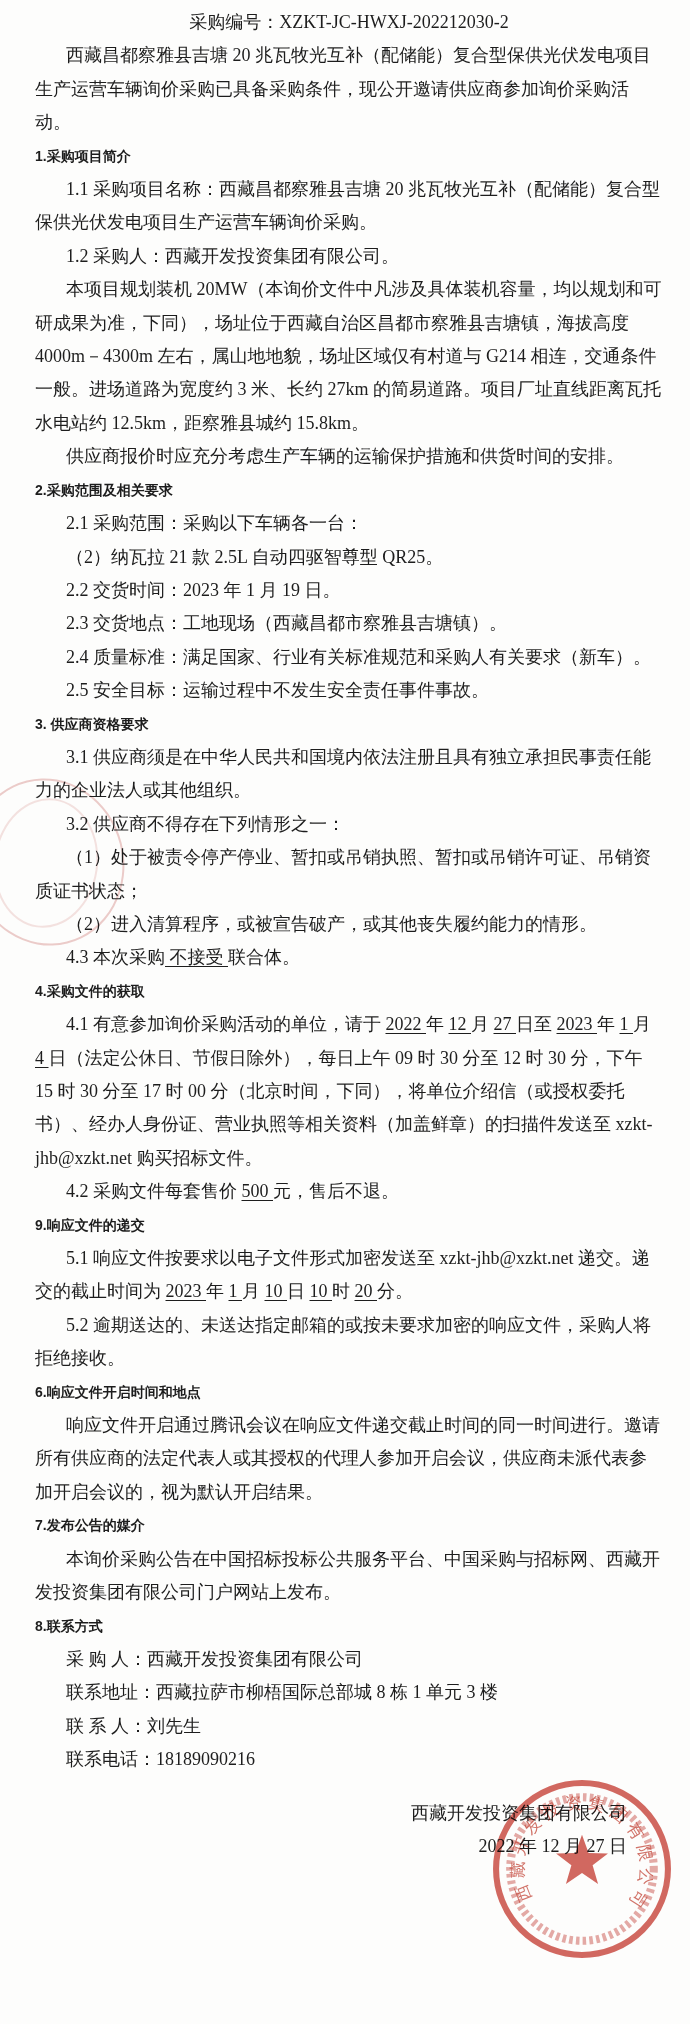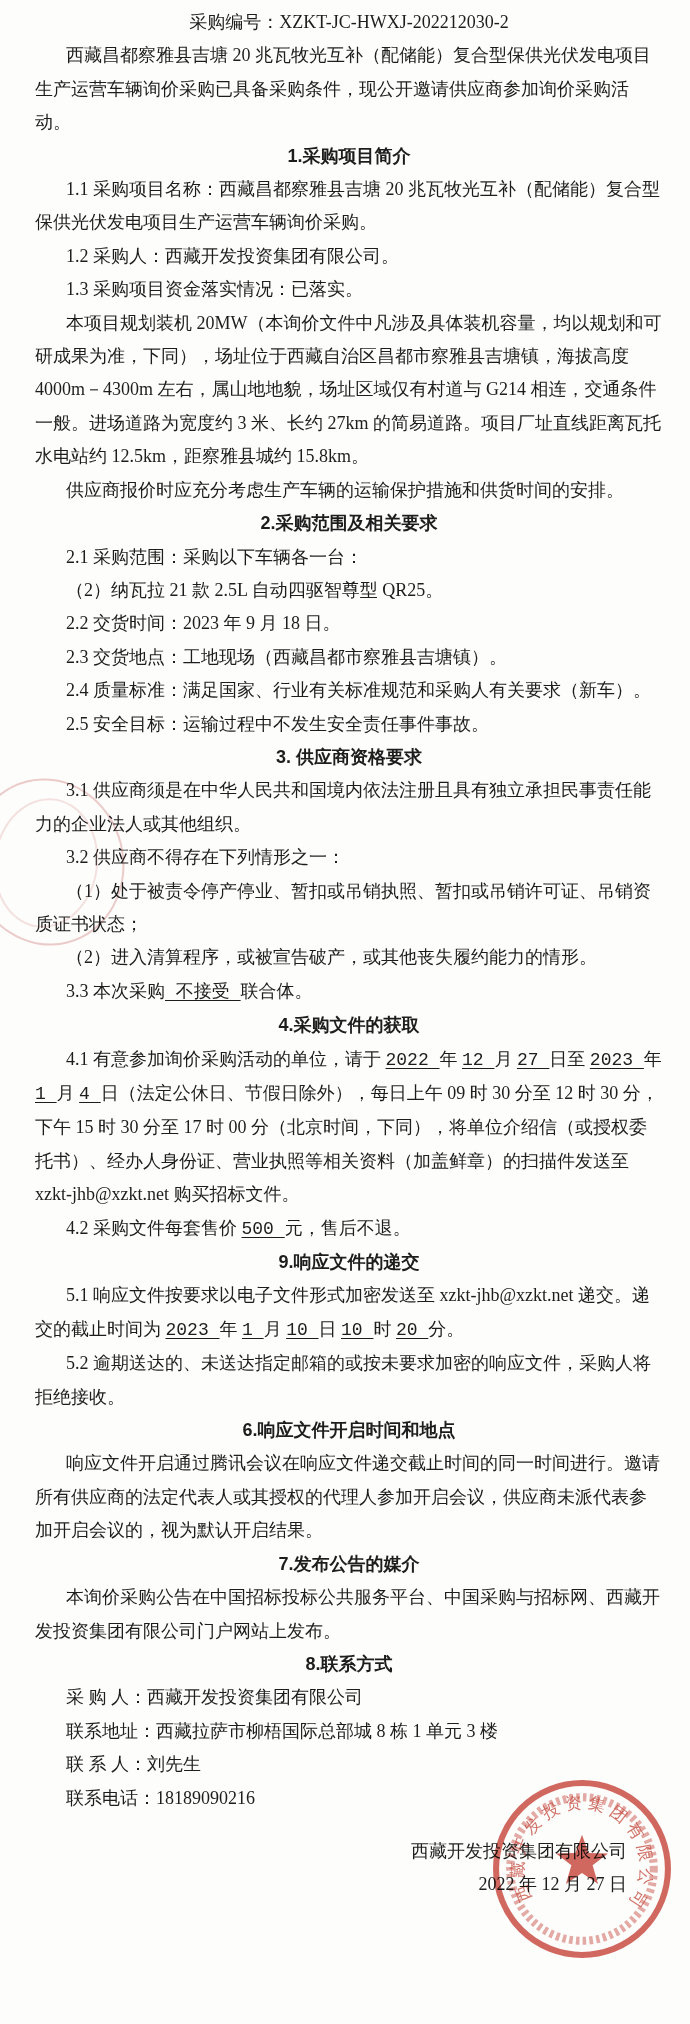--- a/index.html
+++ b/index.html
@@ -10,23 +10,23 @@
     font-family:"Liberation Serif","DejaVu Serif",serif;
     font-size:18px;
   }
   .content{position:relative;z-index:1;padding:6px 27px 0 35px;}
   .content p{margin:0;line-height:33.4px;}
   .doc-number{text-align:center;}
   .para{text-indent:31px;}
   .para.deep{text-indent:93px;}
   .heading{
     font-family:"Liberation Sans","DejaVu Sans",sans-serif;
-    font-weight:700;font-size:18px;text-align:center;
+    font-weight:700;font-size:14px;
   }
-  u{text-decoration:underline;text-underline-offset:3px;font-family:Liberation Mono, monospace;}
+  u{text-decoration:underline;text-underline-offset:3px;}
   .signature{margin-top:20px;text-align:right;padding-right:36px;}
   .signature p{margin:0;line-height:33.4px;}
 
   
   .ghost-stamp{
     position:absolute;left:-30px;top:778px;width:150px;height:164px;
     border:2.5px solid rgba(199,98,92,0.32);border-radius:50%;
     transform:rotate(-14deg);z-index:0;
   }
   .ghost-stamp-inner{
@@ -49,36 +49,35 @@
   <div class="ghost-stamp"></div>
   <div class="ghost-stamp-inner"></div>
 
   <div class="content">
     <div>
         <p class="doc-number"><span>采购编号：XZKT-JC-HWXJ-202212030-2</span></p>
         <p class="para"><span>西藏昌都察雅县吉塘 20 兆瓦牧光互补（配储能）复合型保供光伏发电项目生产运营车辆询价采购已具备采购条件，现公开邀请供应商参加询价采购活动。</span></p>
         <p class="heading"><span>1.采购项目简介</span></p>
         <p class="para"><span>1.1 采购项目名称：西藏昌都察雅县吉塘 20 兆瓦牧光互补（配储能）复合型保供光伏发电项目生产运营车辆询价采购。</span></p>
         <p class="para"><span>1.2 采购人：西藏开发投资集团有限公司。</span></p>
-        <p class="para"><span>1.3 采购项目资金落实情况：已落实。</span></p>
         <p class="para"><span>本项目规划装机 20MW（本询价文件中凡涉及具体装机容量，均以规划和可研成果为准，下同），场址位于西藏自治区昌都市察雅县吉塘镇，海拔高度 4000m－4300m 左右，属山地地貌，场址区域仅有村道与 G214 相连，交通条件一般。进场道路为宽度约 3 米、长约 27km 的简易道路。项目厂址直线距离瓦托水电站约 12.5km，距察雅县城约 15.8km。</span></p>
         <p class="para"><span>供应商报价时应充分考虑生产车辆的运输保护措施和供货时间的安排。</span></p>
         <p class="heading"><span>2.采购范围及相关要求</span></p>
         <p class="para"><span>2.1 采购范围：采购以下车辆各一台：</span></p>
         <p class="para"><span>（2）纳瓦拉 21 款 2.5L 自动四驱智尊型 QR25。</span></p>
-        <p class="para"><span>2.2 交货时间：2023 年 9 月 18 日。</span></p>
+        <p class="para"><span>2.2 交货时间：2023 年 1 月 19 日。</span></p>
         <p class="para"><span>2.3 交货地点：工地现场（西藏昌都市察雅县吉塘镇）。</span></p>
         <p class="para"><span>2.4 质量标准：满足国家、行业有关标准规范和采购人有关要求（新车）。</span></p>
         <p class="para"><span>2.5 安全目标：运输过程中不发生安全责任事件事故。</span></p>
         <p class="heading"><span>3. 供应商资格要求</span></p>
         <p class="para"><span>3.1 供应商须是在中华人民共和国境内依法注册且具有独立承担民事责任能力的企业法人或其他组织。</span></p>
         <p class="para"><span>3.2 供应商不得存在下列情形之一：</span></p>
         <p class="para"><span>（1）处于被责令停产停业、暂扣或吊销执照、暂扣或吊销许可证、吊销资质证书状态；</span></p>
         <p class="para"><span>（2）进入清算程序，或被宣告破产，或其他丧失履约能力的情形。</span></p>
-        <p class="para"><span>3.3 本次采购</span><u> 不接受 </u><span>联合体。</span></p>
+        <p class="para"><span>4.3 本次采购</span><u> 不接受 </u><span>联合体。</span></p>
         <p class="heading"><span>4.采购文件的获取</span></p>
         <p class="para"><span>4.1 有意参加询价采购活动的单位，请于 </span><u>2022 </u><span>年 </span><u>12 </u><span>月 </span><u>27 </u><span>日至 </span><u>2023 </u><span>年 </span><u>1 </u><span>月 </span><u>4 </u><span>日（法定公休日、节假日除外），每日上午 09 时 30 分至 12 时 30 分，下午 15 时 30 分至 17 时 00 分（北京时间，下同），将单位介绍信（或授权委托书）、经办人身份证、营业执照等相关资料（加盖鲜章）的扫描件发送至 xzkt-jhb@xzkt.net 购买招标文件。</span></p>
         <p class="para"><span>4.2 采购文件每套售价 </span><u>500 </u><span>元，售后不退。</span></p>
         <p class="heading"><span>9.响应文件的递交</span></p>
         <p class="para"><span>5.1 响应文件按要求以电子文件形式加密发送至 xzkt-jhb@xzkt.net 递交。递交的截止时间为 </span><u>2023 </u><span>年 </span><u>1 </u><span>月 </span><u>10 </u><span>日 </span><u>10 </u><span>时 </span><u>20 </u><span>分。</span></p>
         <p class="para"><span>5.2 逾期送达的、未送达指定邮箱的或按未要求加密的响应文件，采购人将拒绝接收。</span></p>
         <p class="heading"><span>6.响应文件开启时间和地点</span></p>
         <p class="para"><span>响应文件开启通过腾讯会议在响应文件递交截止时间的同一时间进行。邀请所有供应商的法定代表人或其授权的代理人参加开启会议，供应商未派代表参加开启会议的，视为默认开启结果。</span></p>
         <p class="heading"><span>7.发布公告的媒介</span></p>
         <p class="para"><span>本询价采购公告在中国招标投标公共服务平台、中国采购与招标网、西藏开发投资集团有限公司门户网站上发布。</span></p>

